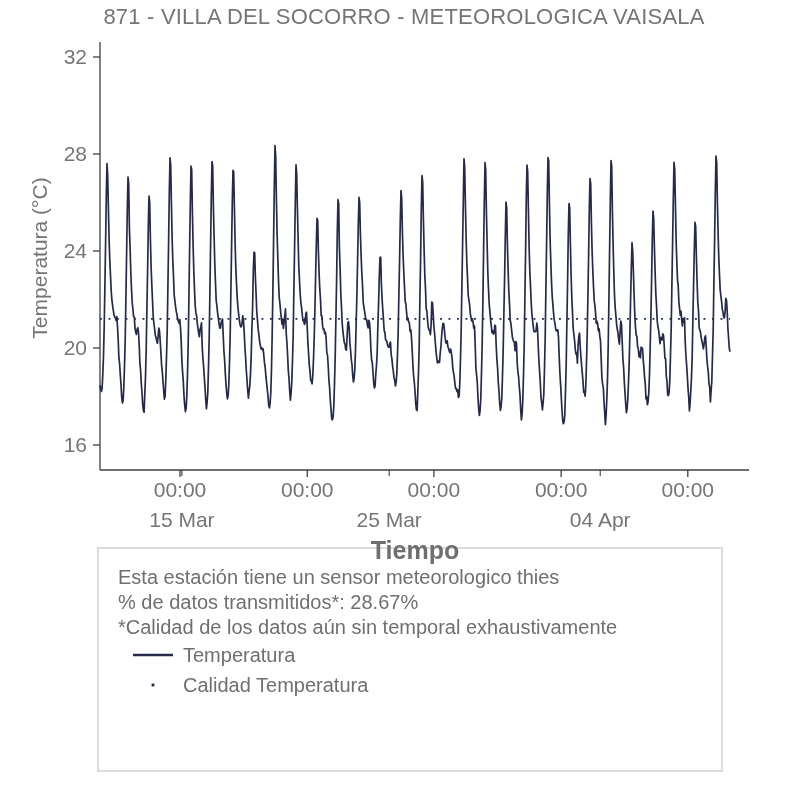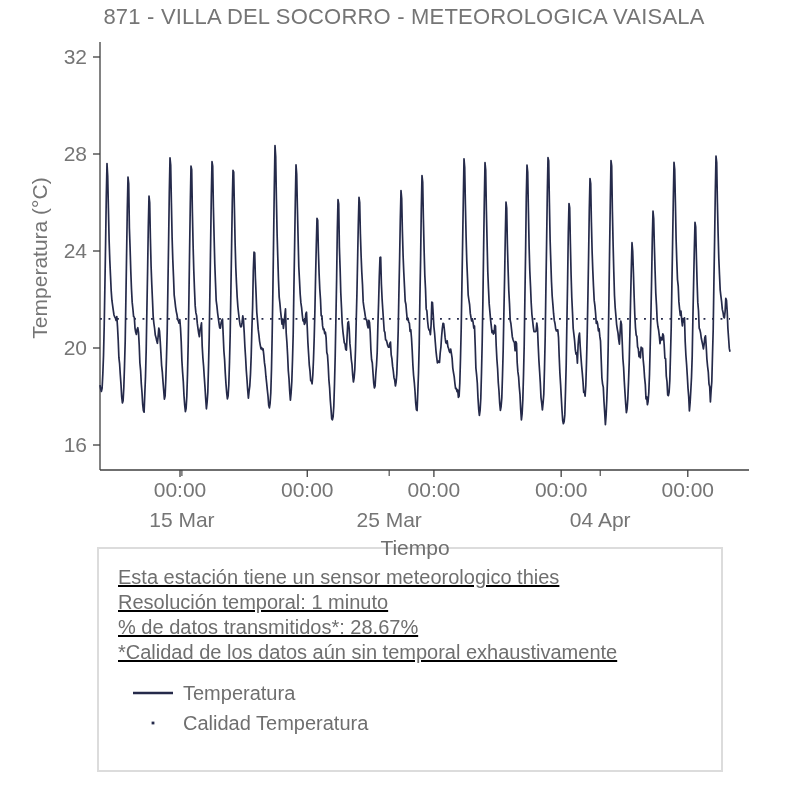--- a/index.html
+++ b/index.html
@@ -2,26 +2,26 @@
 <html><head>
 <meta charset="utf-8">
 <style>
   html,body{margin:0;padding:0;background:#ffffff;}
   body{width:806px;height:806px;position:relative;overflow:hidden;
        font-family:"Liberation Sans","DejaVu Sans",sans-serif;}
   .title{position:absolute;left:16px;top:4px;width:776px;text-align:center;
          font-size:22px;color:#757575;letter-spacing:0.2px;}
   #chart{position:absolute;left:0;top:0;}
   .xlabel{position:absolute;left:340px;top:536px;width:150px;text-align:center;
-          font-size:21px;font-weight:normal;color:#6f6f6f;z-index:3;}
+          font-size:25px;font-weight:bold;color:#6f6f6f;z-index:3;}
   .infobox{position:absolute;left:97px;top:547px;width:622px;height:221px;
            background:#ffffff;border:2px solid #dcdcdc;z-index:1;}
-  .info-lines{padding:16px 0 0 19px;text-decoration:underline;}
+  .info-lines{padding:16px 0 0 19px;}
   .info-line{font-size:20px;line-height:25px;color:#6f6f6f;white-space:nowrap;}
-  .legend{margin-top:13px;padding-left:19px;}
+  .legend{padding-left:19px;}
   .legend-row{display:flex;align-items:center;height:30px;}
   .swatch{margin-left:15px;width:40px;height:10px;flex:0 0 40px;}
   .legend-label{margin-left:10px;font-size:20px;color:#6f6f6f;white-space:nowrap;}
 </style>
 </head>
 <body>
 
 <div class="title">871 - VILLA DEL SOCORRO - METEOROLOGICA VAISALA</div>
 
 <svg id="chart" width="806" height="540" viewBox="0 0 806 540" xmlns="http://www.w3.org/2000/svg">
@@ -56,21 +56,20 @@
     <text x="47" y="258" text-anchor="middle" font-size="21" fill="#757575" transform="rotate(-90 47 258)" font-family="&quot;Liberation Sans&quot;,&quot;DejaVu Sans&quot;,sans-serif">Temperatura (°C)</text>
     <line x1="100" y1="318.90000000000003" x2="730" y2="318.90000000000003" stroke="#252a4a" stroke-width="1.9" stroke-dasharray="1.9 6.6"></line>
     <path d="M100.0 385.2L100.7 389.1L101.4 391.4L102.1 388.2L102.8 374.5L103.5 355.9L104.2 326.4L104.9 286.0L105.6 243.3L106.3 196.1L107.0 163.6L107.7 176.0L108.4 208.1L109.1 240.0L109.8 260.1L110.5 275.5L111.2 290.8L111.9 300.2L112.6 305.3L113.3 310.4L114.0 315.0L114.7 316.9L115.4 318.1L116.1 320.5L116.8 316.5L117.5 326.5L118.2 339.7L118.9 357.7L119.6 363.6L120.3 374.8L121.0 384.5L121.7 396.9L122.4 402.9L123.1 400.8L123.8 387.7L124.5 366.3L125.2 341.3L125.9 298.5L126.6 254.0L127.3 209.5L128.0 177.1L128.7 183.6L129.4 228.3L130.1 248.4L130.8 271.5L131.5 289.3L132.2 302.4L132.9 309.0L133.6 316.6L134.3 317.1L135.0 328.1L135.7 332.3L136.4 334.5L137.1 329.4L137.8 327.7L138.5 332.1L139.2 344.7L139.9 363.0L140.6 370.3L141.3 383.8L142.0 392.6L142.7 404.5L143.4 410.6L144.1 412.2L144.8 393.9L145.5 376.7L146.2 349.7L146.9 308.9L147.6 271.1L148.3 226.7L149.0 196.2L149.7 202.6L150.4 238.2L151.1 266.4L151.8 284.7L152.5 300.2L153.2 316.7L153.9 323.5L154.6 328.5L155.3 335.1L156.0 337.4L156.7 340.8L157.4 343.3L158.1 336.6L158.8 328.0L159.5 330.9L160.2 340.9L160.9 352.6L161.6 365.3L162.3 371.8L163.0 381.6L163.7 390.5L164.4 399.1L165.1 396.1L165.8 379.8L166.5 357.3L167.2 331.3L167.9 287.3L168.6 242.3L169.3 192.8L170.0 157.9L170.7 165.0L171.4 202.8L172.1 237.6L172.8 259.9L173.5 276.4L174.2 295.1L174.9 300.8L175.6 307.1L176.3 311.6L177.0 314.8L177.7 319.5L178.4 321.1L179.1 323.2L179.8 319.6L180.5 327.8L181.2 341.1L181.9 360.9L182.6 372.1L183.3 381.5L184.0 395.8L184.7 405.1L185.4 411.6L186.1 408.5L186.8 396.5L187.5 374.2L188.2 343.4L188.9 299.6L189.6 250.6L190.3 204.1L191.0 166.1L191.7 169.6L192.4 212.5L193.1 245.3L193.8 270.7L194.5 289.6L195.2 305.9L195.9 312.9L196.6 315.6L197.3 323.4L198.0 328.7L198.7 333.5L199.4 336.7L200.1 329.2L200.8 326.9L201.5 322.8L202.2 346.1L202.9 358.0L203.6 366.2L204.3 377.2L205.0 387.4L205.7 399.0L206.4 408.8L207.1 402.5L207.8 392.5L208.5 366.7L209.2 337.3L209.9 292.9L210.6 245.3L211.3 196.7L212.0 161.7L212.7 166.1L213.4 207.2L214.1 236.8L214.8 264.1L215.5 282.7L216.2 300.7L216.9 305.8L217.6 312.8L218.3 318.1L219.0 323.3L219.7 327.9L220.4 328.1L221.1 322.8L221.8 320.4L222.5 319.1L223.2 334.8L223.9 351.0L224.6 359.6L225.3 373.5L226.0 384.1L226.7 393.0L227.4 398.8L228.1 396.0L228.8 384.8L229.5 362.0L230.2 333.7L230.9 290.4L231.6 246.6L232.3 201.5L233.0 170.3L233.7 172.0L234.4 207.4L235.1 242.7L235.8 267.4L236.5 283.5L237.2 297.4L237.9 307.0L238.6 313.5L239.3 319.7L240.0 324.4L240.7 326.8L241.4 326.6L242.1 322.2L242.8 315.9L243.5 320.4L244.2 332.4L244.9 346.7L245.6 357.5L246.3 370.5L247.0 379.8L247.7 390.2L248.4 398.1L249.1 391.1L249.8 385.8L250.5 373.9L251.2 355.9L251.9 328.5L252.6 307.4L253.3 271.0L254.0 252.2L254.7 252.8L255.4 277.8L256.1 294.4L256.8 312.5L257.5 320.3L258.2 329.4L258.9 334.9L259.6 341.3L260.3 345.3L261.0 348.9L261.7 347.7L262.4 349.8L263.1 348.9L263.8 355.1L264.5 362.9L265.2 367.7L265.9 376.2L266.6 382.6L267.3 389.7L268.0 396.0L268.7 405.2L269.4 407.9L270.1 403.3L270.8 392.8L271.5 368.9L272.2 333.6L272.9 289.5L273.6 239.1L274.3 187.6L275.0 145.5L275.7 156.6L276.4 198.8L277.1 233.8L277.8 257.6L278.5 280.2L279.2 297.1L279.9 303.4L280.6 311.3L281.3 317.7L282.0 324.2L282.7 319.0L283.4 328.5L284.1 322.6L284.8 315.7L285.5 308.9L286.2 333.0L286.9 342.3L287.6 354.8L288.3 370.6L289.0 378.6L289.7 391.2L290.4 400.1L291.1 393.0L291.8 381.7L292.5 360.3L293.2 334.0L293.9 289.0L294.6 247.1L295.3 202.3L296.0 164.9L296.7 174.4L297.4 207.7L298.1 238.3L298.8 267.0L299.5 280.2L300.2 294.2L300.9 302.9L301.6 307.7L302.3 315.1L303.0 321.0L303.7 320.0L304.4 324.3L305.1 322.9L305.8 313.8L306.5 312.2L307.2 326.3L307.9 342.6L308.6 353.8L309.3 365.1L310.0 371.2L310.7 380.6L311.4 380.8L312.1 383.8L312.8 375.2L313.5 359.2L314.2 338.1L314.9 310.6L315.6 275.9L316.3 245.2L317.0 218.3L317.7 220.2L318.4 251.2L319.1 273.6L319.8 289.3L320.5 299.5L321.2 315.8L321.9 315.9L322.6 325.9L323.3 329.7L324.0 329.0L324.7 333.7L325.4 332.2L326.1 337.7L326.8 352.5L327.5 355.0L328.2 365.5L328.9 379.9L329.6 387.6L330.3 400.3L331.0 408.9L331.7 418.7L332.4 419.8L333.1 416.9L333.8 406.4L334.5 383.7L335.2 356.6L335.9 319.1L336.6 280.4L337.3 231.6L338.0 199.7L338.7 203.9L339.4 247.5L340.1 268.0L340.8 293.1L341.5 307.5L342.2 323.2L342.9 331.3L343.6 337.2L344.3 342.8L345.0 343.9L345.7 349.3L346.4 350.2L347.1 336.2L347.8 322.9L348.5 321.6L349.2 328.5L349.9 343.4L350.6 350.5L351.3 359.5L352.0 364.7L352.7 375.1L353.4 382.0L354.1 378.0L354.8 369.8L355.5 350.0L356.2 321.7L356.9 294.8L357.6 260.2L358.3 224.6L359.0 197.3L359.7 202.7L360.4 234.1L361.1 255.5L361.8 272.2L362.5 284.5L363.2 301.9L363.9 307.1L364.6 311.3L365.3 316.2L366.0 319.7L366.7 319.9L367.4 325.1L368.1 327.9L368.8 320.3L369.5 322.3L370.2 332.1L370.9 349.6L371.6 359.8L372.3 362.8L373.0 372.7L373.7 382.8L374.4 387.9L375.1 385.9L375.8 373.7L376.5 365.2L377.2 352.2L377.9 324.7L378.6 302.6L379.3 276.2L380.0 257.6L380.7 257.2L381.4 284.1L382.1 298.9L382.8 309.8L383.5 320.3L384.2 330.8L384.9 332.3L385.6 340.0L386.3 340.0L387.0 342.5L387.7 345.5L388.4 347.1L389.1 347.3L389.8 343.4L390.5 342.1L391.2 354.8L391.9 358.6L392.6 366.2L393.3 371.0L394.0 377.7L394.7 380.1L395.4 386.0L396.1 382.4L396.8 374.2L397.5 354.1L398.2 330.6L398.9 293.3L399.6 259.5L400.3 219.8L401.0 190.5L401.7 198.8L402.4 231.4L403.1 255.7L403.8 272.5L404.5 286.6L405.2 301.3L405.9 304.3L406.6 312.8L407.3 320.0L408.0 318.2L408.7 322.1L409.4 323.2L410.1 331.4L410.8 329.8L411.5 338.0L412.2 350.2L412.9 365.3L413.6 375.5L414.3 382.3L415.0 391.3L415.7 402.9L416.4 409.7L417.1 410.5L417.8 392.3L418.5 373.0L419.2 345.2L419.9 298.2L420.6 259.5L421.3 208.9L422.0 175.5L422.7 182.0L423.4 219.1L424.1 249.6L424.8 275.0L425.5 288.6L426.2 308.9L426.9 311.1L427.6 321.0L428.3 327.5L429.0 329.9L429.7 330.5L430.4 334.7L431.1 324.9L431.8 302.0L432.5 302.7L433.2 314.1L433.9 326.6L434.6 333.3L435.3 342.2L436.0 351.1L436.7 357.4L437.4 362.9L438.1 362.1L438.8 360.9L439.5 362.4L440.2 353.0L440.9 347.2L441.6 336.5L442.3 328.5L443.0 323.3L443.7 323.7L444.4 329.8L445.1 337.4L445.8 342.7L446.5 343.3L447.2 340.8L447.9 346.6L448.6 348.5L449.3 351.3L450.0 352.6L450.7 349.1L451.4 353.3L452.1 358.1L452.8 368.1L453.5 372.6L454.2 376.7L454.9 383.3L455.6 388.6L456.3 388.3L457.0 391.6L457.7 390.0L458.4 397.4L459.1 396.3L459.8 383.0L460.5 358.5L461.2 328.9L461.9 286.3L462.6 244.3L463.3 200.3L464.0 158.8L464.7 167.6L465.4 204.2L466.1 237.0L466.8 261.4L467.5 277.6L468.2 295.2L468.9 300.0L469.6 304.5L470.3 313.4L471.0 317.5L471.7 321.0L472.4 318.9L473.1 322.3L473.8 328.1L474.5 326.1L475.2 345.3L475.9 368.1L476.6 374.9L477.3 383.0L478.0 398.1L478.7 409.3L479.4 415.3L480.1 410.5L480.8 398.3L481.5 372.7L482.2 342.3L482.9 301.0L483.6 250.0L484.3 201.7L485.0 162.7L485.7 170.2L486.4 211.0L487.1 242.6L487.8 271.9L488.5 288.9L489.2 303.9L489.9 311.9L490.6 319.9L491.3 326.2L492.0 332.6L492.7 330.7L493.4 334.1L494.1 333.1L494.8 325.2L495.5 326.0L496.2 345.8L496.9 359.4L497.6 368.5L498.3 382.7L499.0 391.2L499.7 403.4L500.4 410.4L501.1 406.5L501.8 398.0L502.5 375.5L503.2 349.6L503.9 312.2L504.6 277.7L505.3 236.5L506.0 202.0L506.7 208.2L507.4 244.6L508.1 269.4L508.8 290.8L509.5 303.6L510.2 320.2L510.9 323.5L511.6 329.8L512.3 336.7L513.0 339.5L513.7 341.5L514.4 342.5L515.1 350.8L515.8 341.5L516.5 343.4L517.2 362.7L517.9 371.9L518.6 376.8L519.3 387.1L520.0 394.9L520.7 409.5L521.4 419.9L522.1 414.0L522.8 400.2L523.5 375.5L524.2 345.6L524.9 297.6L525.6 251.9L526.3 196.6L527.0 165.1L527.7 172.0L528.4 209.7L529.1 246.6L529.8 270.8L530.5 285.9L531.2 302.7L531.9 314.3L532.6 320.3L533.3 327.0L534.0 331.6L534.7 331.5L535.4 331.6L536.1 330.9L536.8 323.1L537.5 328.3L538.2 345.4L538.9 360.4L539.6 371.2L540.3 382.6L541.0 397.6L541.7 403.0L542.4 410.0L543.1 402.9L543.8 394.1L544.5 368.4L545.2 336.9L545.9 288.6L546.6 242.8L547.3 193.8L548.0 157.6L548.7 160.9L549.4 202.4L550.1 239.3L550.8 261.4L551.5 281.8L552.2 296.2L552.9 304.6L553.6 313.7L554.3 320.4L555.0 323.5L555.7 329.0L556.4 330.9L557.1 329.9L557.8 329.8L558.5 337.3L559.2 356.6L559.9 373.1L560.6 384.4L561.3 397.6L562.0 410.2L562.7 420.5L563.4 423.7L564.1 421.8L564.8 414.9L565.5 391.5L566.2 364.4L566.9 321.8L567.6 281.7L568.3 233.0L569.0 203.5L569.7 208.0L570.4 244.1L571.1 274.9L571.8 297.7L572.5 312.4L573.2 328.5L573.9 334.3L574.6 340.7L575.3 349.7L576.0 354.2L576.7 352.8L577.4 363.2L578.1 344.9L578.8 336.5L579.5 333.1L580.2 346.4L580.9 356.4L581.6 365.5L582.3 373.1L583.0 381.6L583.7 392.4L584.4 391.4L585.1 396.1L585.8 385.7L586.5 362.2L587.2 334.2L587.9 296.9L588.6 256.0L589.3 209.6L590.0 178.5L590.7 183.6L591.4 221.9L592.1 250.9L592.8 270.4L593.5 286.4L594.2 300.4L594.9 305.7L595.6 313.5L596.3 323.4L597.0 321.3L597.7 324.3L598.4 330.8L599.1 328.7L599.8 336.2L600.5 340.9L601.2 359.3L601.9 378.0L602.6 384.1L603.3 387.1L604.0 401.7L604.7 412.6L605.4 424.7L606.1 415.3L606.8 399.7L607.5 379.4L608.2 346.5L608.9 301.7L609.6 250.2L610.3 201.4L611.0 160.5L611.7 166.2L612.4 211.6L613.1 244.1L613.8 271.8L614.5 295.5L615.2 307.8L615.9 315.8L616.6 324.3L617.3 329.1L618.0 332.8L618.7 339.7L619.4 344.2L620.1 332.5L620.8 321.0L621.5 324.4L622.2 341.2L622.9 358.7L623.6 367.3L624.3 381.4L625.0 393.0L625.7 404.0L626.4 412.7L627.1 408.8L627.8 399.0L628.5 382.2L629.2 362.4L629.9 332.9L630.6 299.2L631.3 269.1L632.0 242.7L632.7 251.3L633.4 271.8L634.1 295.2L634.8 314.8L635.5 327.8L636.2 335.2L636.9 336.5L637.6 346.9L638.3 348.7L639.0 356.7L639.7 352.2L640.4 357.8L641.1 347.2L641.8 349.3L642.5 348.2L643.2 359.8L643.9 367.2L644.6 377.6L645.3 384.3L646.0 398.9L646.7 396.8L647.4 404.7L648.1 401.5L648.8 392.4L649.5 374.2L650.2 346.3L650.9 316.1L651.6 279.9L652.3 238.8L653.0 211.2L653.7 218.5L654.4 246.9L655.1 271.2L655.8 293.4L656.5 305.1L657.2 320.7L657.9 326.5L658.6 330.0L659.3 335.8L660.0 343.6L660.7 337.3L661.4 340.0L662.1 339.9L662.8 333.8L663.5 335.5L664.2 345.2L664.9 358.2L665.6 358.7L666.3 376.1L667.0 381.6L667.7 394.9L668.4 395.7L669.1 392.3L669.8 380.4L670.5 355.1L671.2 328.1L671.9 285.0L672.6 243.0L673.3 200.1L674.0 162.3L674.7 169.3L675.4 202.3L676.1 239.2L676.8 261.2L677.5 279.6L678.2 285.8L678.9 301.9L679.6 309.1L680.3 315.4L681.0 311.2L681.7 319.9L682.4 325.8L683.1 318.6L683.8 321.8L684.5 317.9L685.2 341.6L685.9 355.2L686.6 364.5L687.3 375.8L688.0 388.1L688.7 396.8L689.4 411.0L690.1 403.0L690.8 390.8L691.5 377.4L692.2 356.4L692.9 318.0L693.6 283.9L694.3 250.5L695.0 222.3L695.7 226.9L696.4 256.9L697.1 282.5L697.8 302.4L698.5 310.7L699.2 328.1L699.9 329.9L700.6 333.0L701.3 338.3L702.0 341.5L702.7 344.9L703.4 348.9L704.1 344.4L704.8 337.6L705.5 335.8L706.2 346.0L706.9 359.1L707.6 366.5L708.3 372.1L709.0 384.1L709.7 386.9L710.4 401.9L711.1 390.8L711.8 381.6L712.5 355.0L713.2 329.4L713.9 282.8L714.6 240.5L715.3 192.3L716.0 156.1L716.7 162.6L717.4 202.3L718.1 232.9L718.8 258.3L719.5 274.8L720.2 290.1L720.9 296.1L721.6 301.7L722.3 309.4L723.0 312.2L723.7 316.9L724.4 317.9L725.1 311.6L725.8 298.4L726.5 300.4L727.2 311.4L727.9 328.4L728.6 338.2L729.3 348.4L730.0 351.7" fill="none" stroke="#252a4a" stroke-width="1.7" stroke-linejoin="round"></path>
   </svg>
 
 <div class="xlabel">Tiempo</div>
 
 <div class="infobox">
   <div class="info-lines">
     <div class="info-line">Esta estación tiene un sensor meteorologico thies</div>
-    <div class="info-line">Resolución temporal: 1 minuto</div>
     <div class="info-line">% de datos transmitidos*: 28.67%</div>
     <div class="info-line">*Calidad de los datos aún sin temporal exhaustivamente</div>
   </div>
   <div class="legend">
     <div class="legend-row">
       <svg class="swatch" viewBox="0 0 40 10">
         <line x1="0" y1="5" x2="40" y2="5" stroke="#252a4a" stroke-width="2.6"></line>
       </svg>
       <span class="legend-label">Temperatura</span>
     </div>

